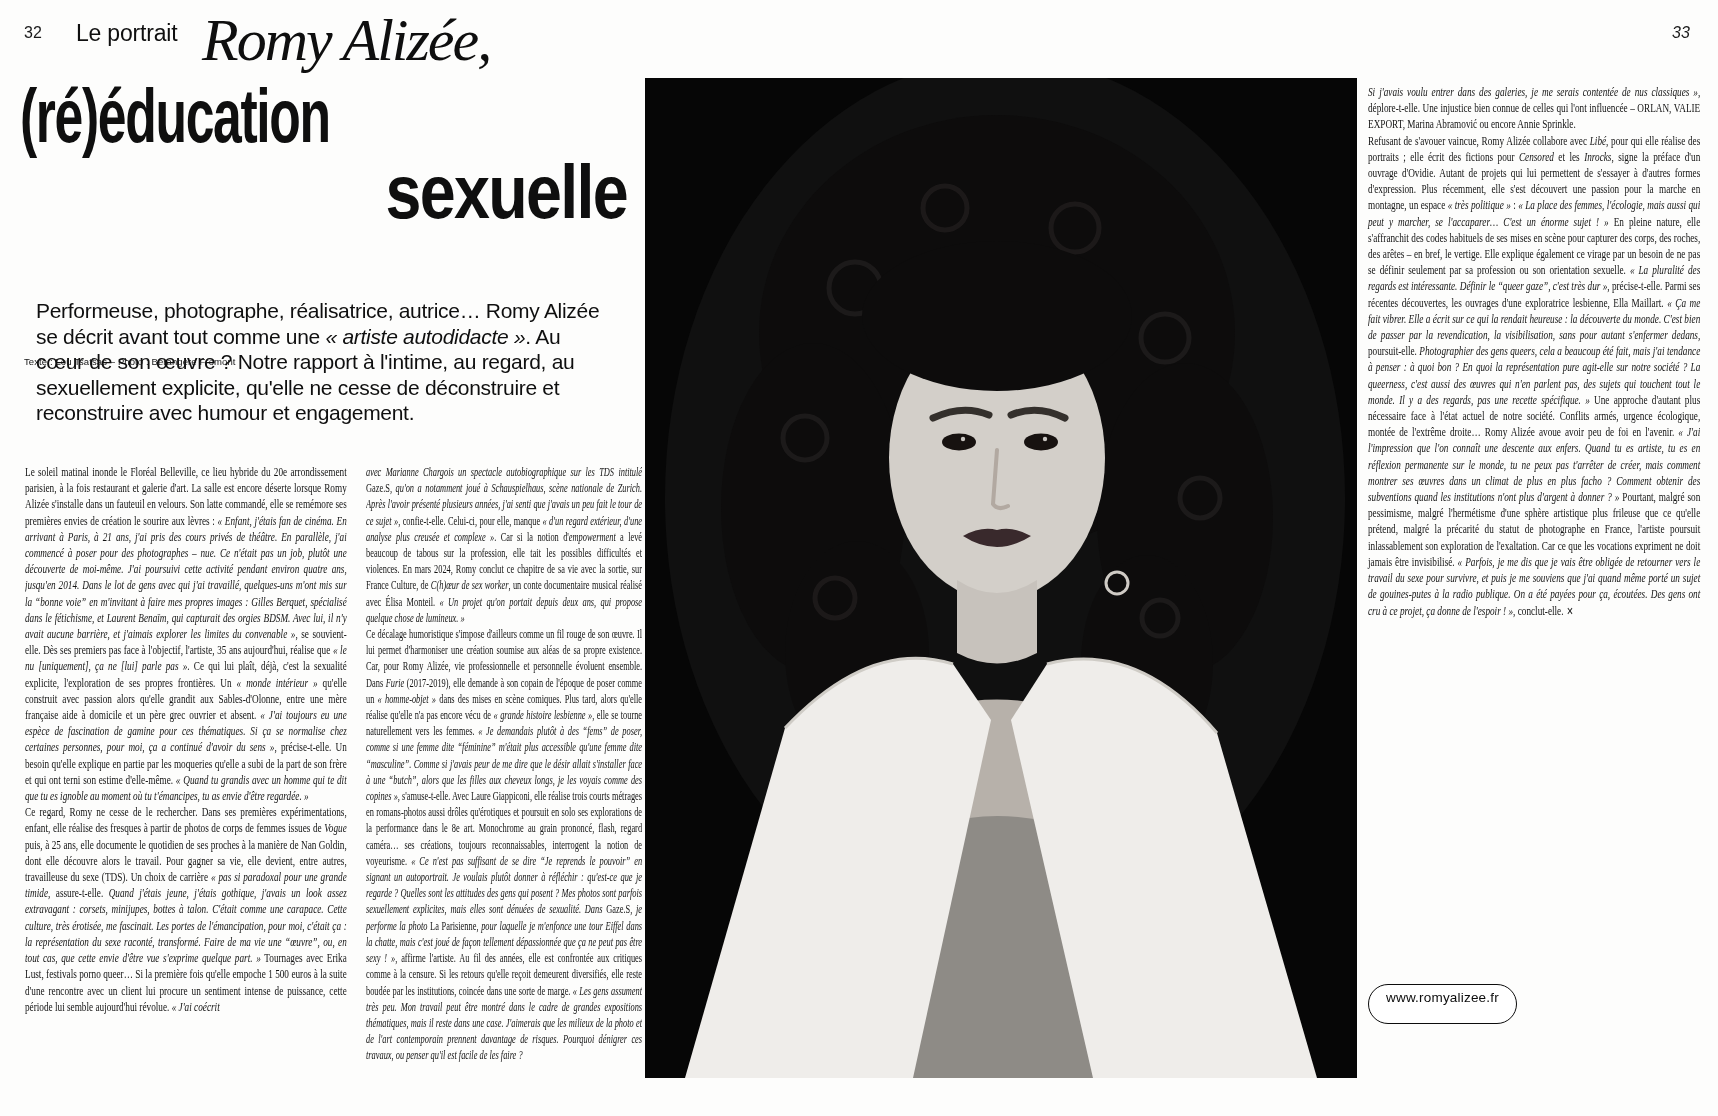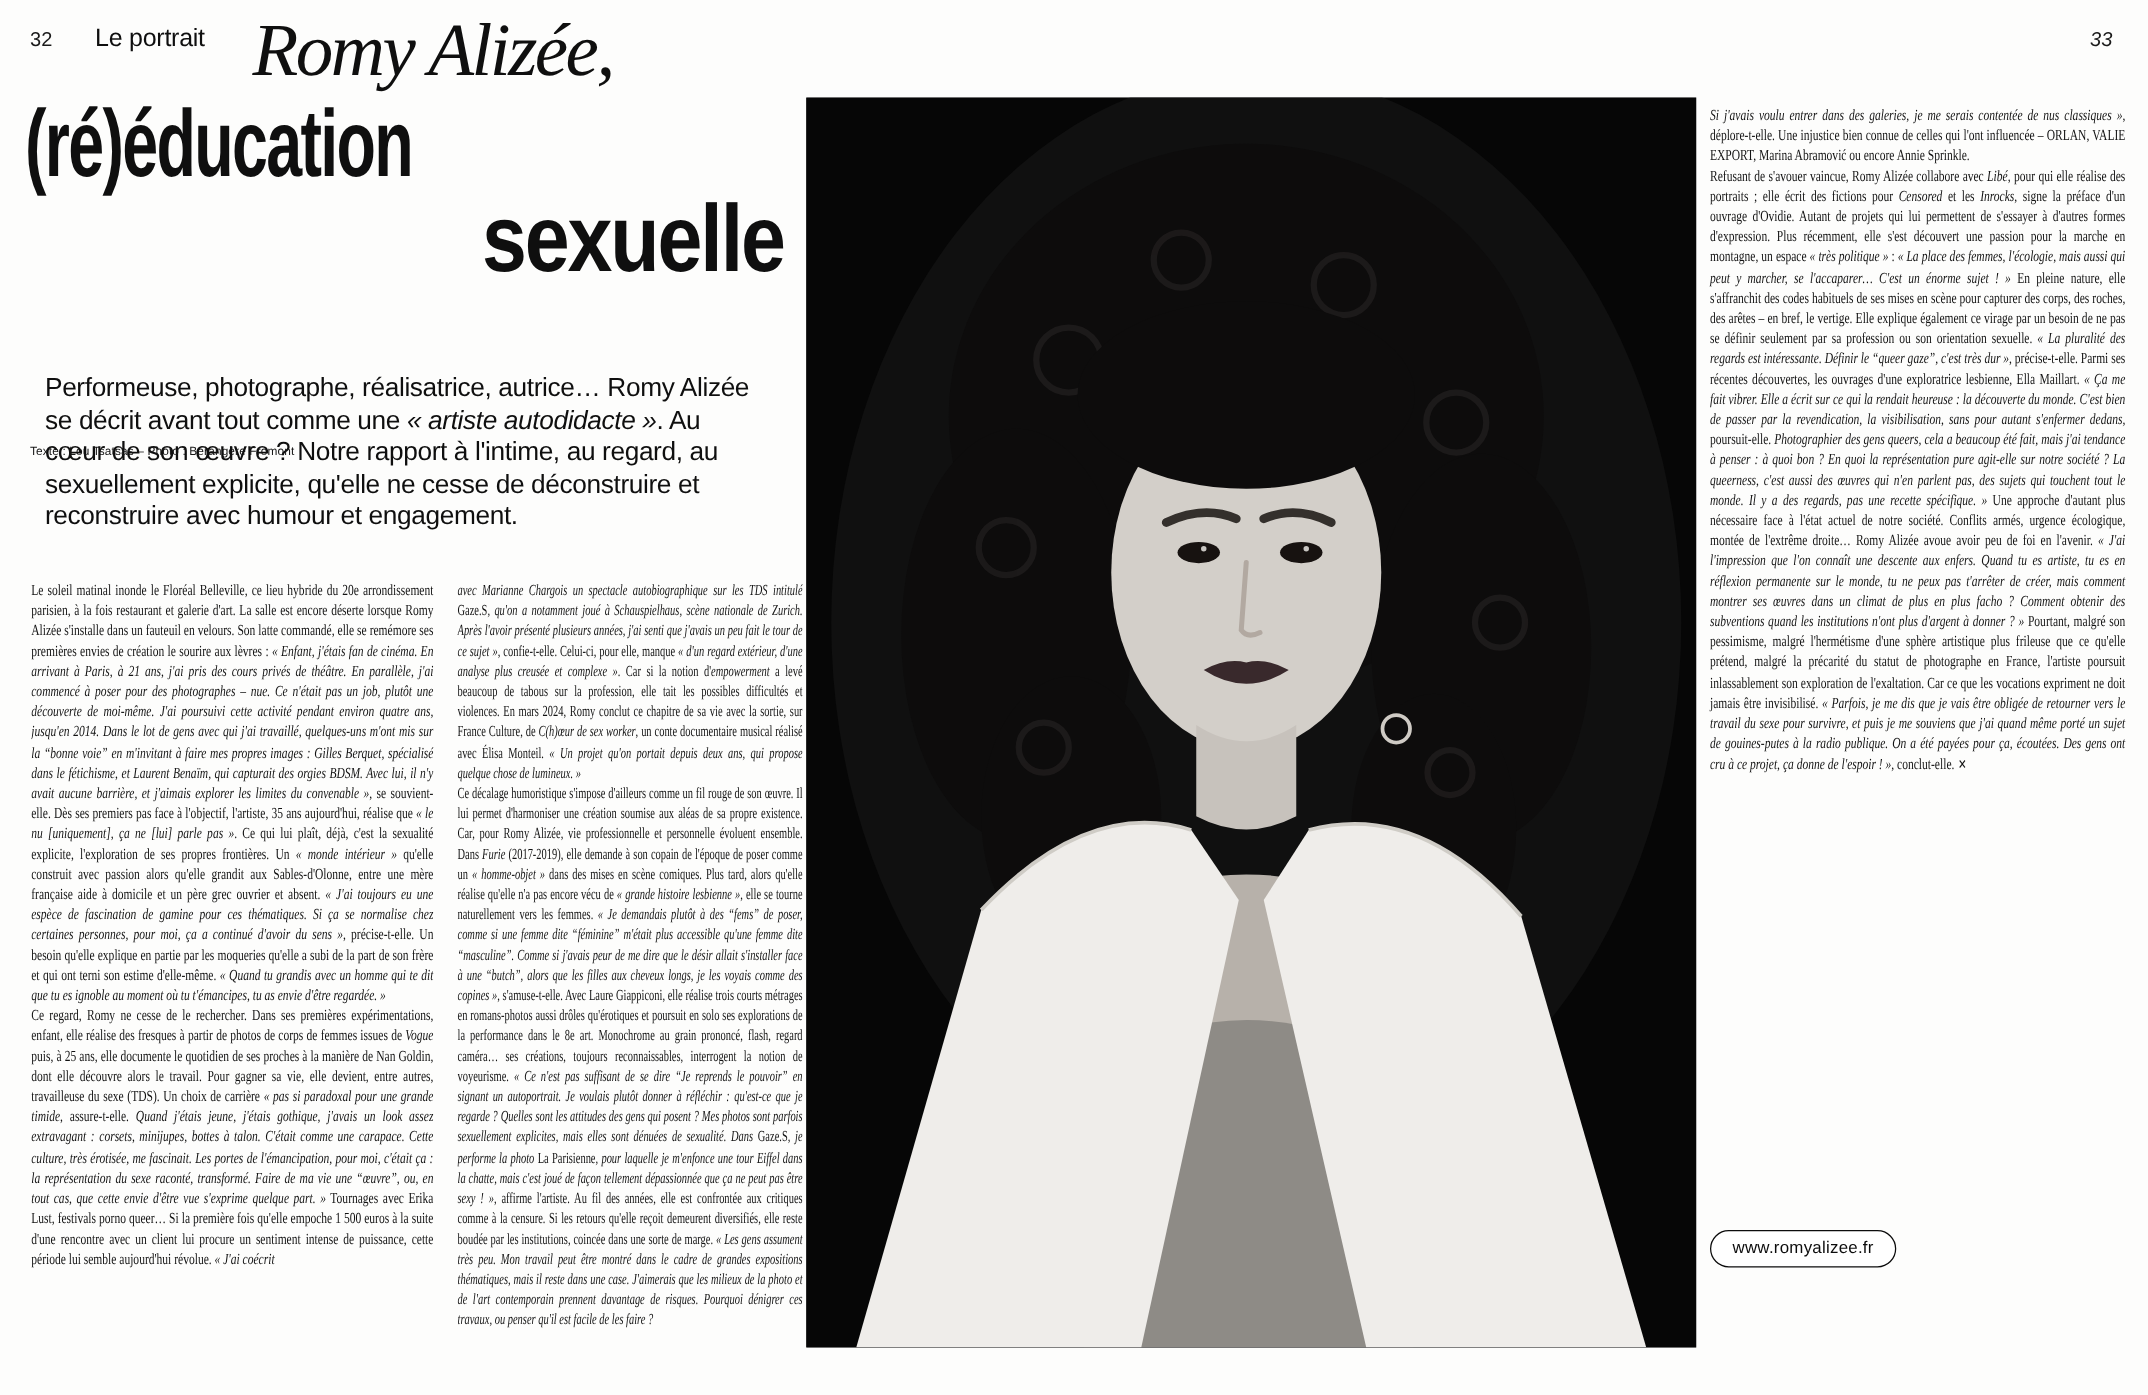--- a/index.html
+++ b/index.html
@@ -5,21 +5,21 @@
   html,body{margin:0;padding:0;}
   body{
     position:relative;width:1718px;height:1116px;overflow:hidden;
     background:#fdfdfc;color:#0f0f0f;
     font-family:"Liberation Sans",sans-serif;
   }
   .abs{position:absolute;}
   .pagenum{font-size:16px;letter-spacing:.2px;color:#1a1a1a;}
   #pn32{left:24px;top:24px;}
   #pn33{left:1672px;top:24px;font-style:italic;}
-  .kicker{left:76px;top:20px;font-size:20px;font-weight:500;letter-spacing:-.2px;}
+  .kicker{left:76px;top:20px;font-size:23px;font-weight:500;letter-spacing:-.2px;}
   .t1{
     left:202px;top:6px;font-family:"Liberation Serif",serif;font-style:italic;
     font-size:60px;letter-spacing:-2px;white-space:nowrap;
   }
   .t2{
     left:20px;top:72px;font-size:76px;font-weight:700;letter-spacing:-2px;
     transform:scaleX(.68);transform-origin:0 0;white-space:nowrap;
   }
   .t3{
     left:16px;top:148px;width:611px;text-align:right;font-size:76px;font-weight:700;
@@ -35,21 +35,21 @@
   .bodycol p{margin:0;}
   #col1{left:25px;top:464px;width:429px;transform:scaleX(.75);height:652px;overflow:hidden;}
   #col2{left:366px;top:464px;width:406px;transform:scaleX(.68);height:652px;overflow:hidden;}
   #rcol{left:1368px;top:84px;width:443px;transform:scaleX(.75);}
   .it{font-style:italic;}
   .mark{font-family:"DejaVu Sans",sans-serif;font-weight:bold;font-style:normal;font-size:11px;}
   .photo{left:645px;top:78px;width:712px;height:1000px;background:#060606;overflow:hidden;}
   .urlbtn{
     left:1368px;top:984px;display:inline-block;
     border:1.5px solid #0c0c0c;border-radius:999px;
-    padding:5px 17px 8px;font-size:13.5px;letter-spacing:.2px;color:#0c0c0c;background:#fff;
+    padding:5px 17px 18px;font-size:13.5px;letter-spacing:.2px;color:#0c0c0c;background:#fff;
   }
 </style>
 </head>
 <body>
 
 <div class="abs pagenum" id="pn32">32</div>
 <div class="abs kicker">Le portrait</div>
 
 <div class="abs t1">Romy Alizée,</div>
 <div class="abs t2">(ré)éducation</div>

